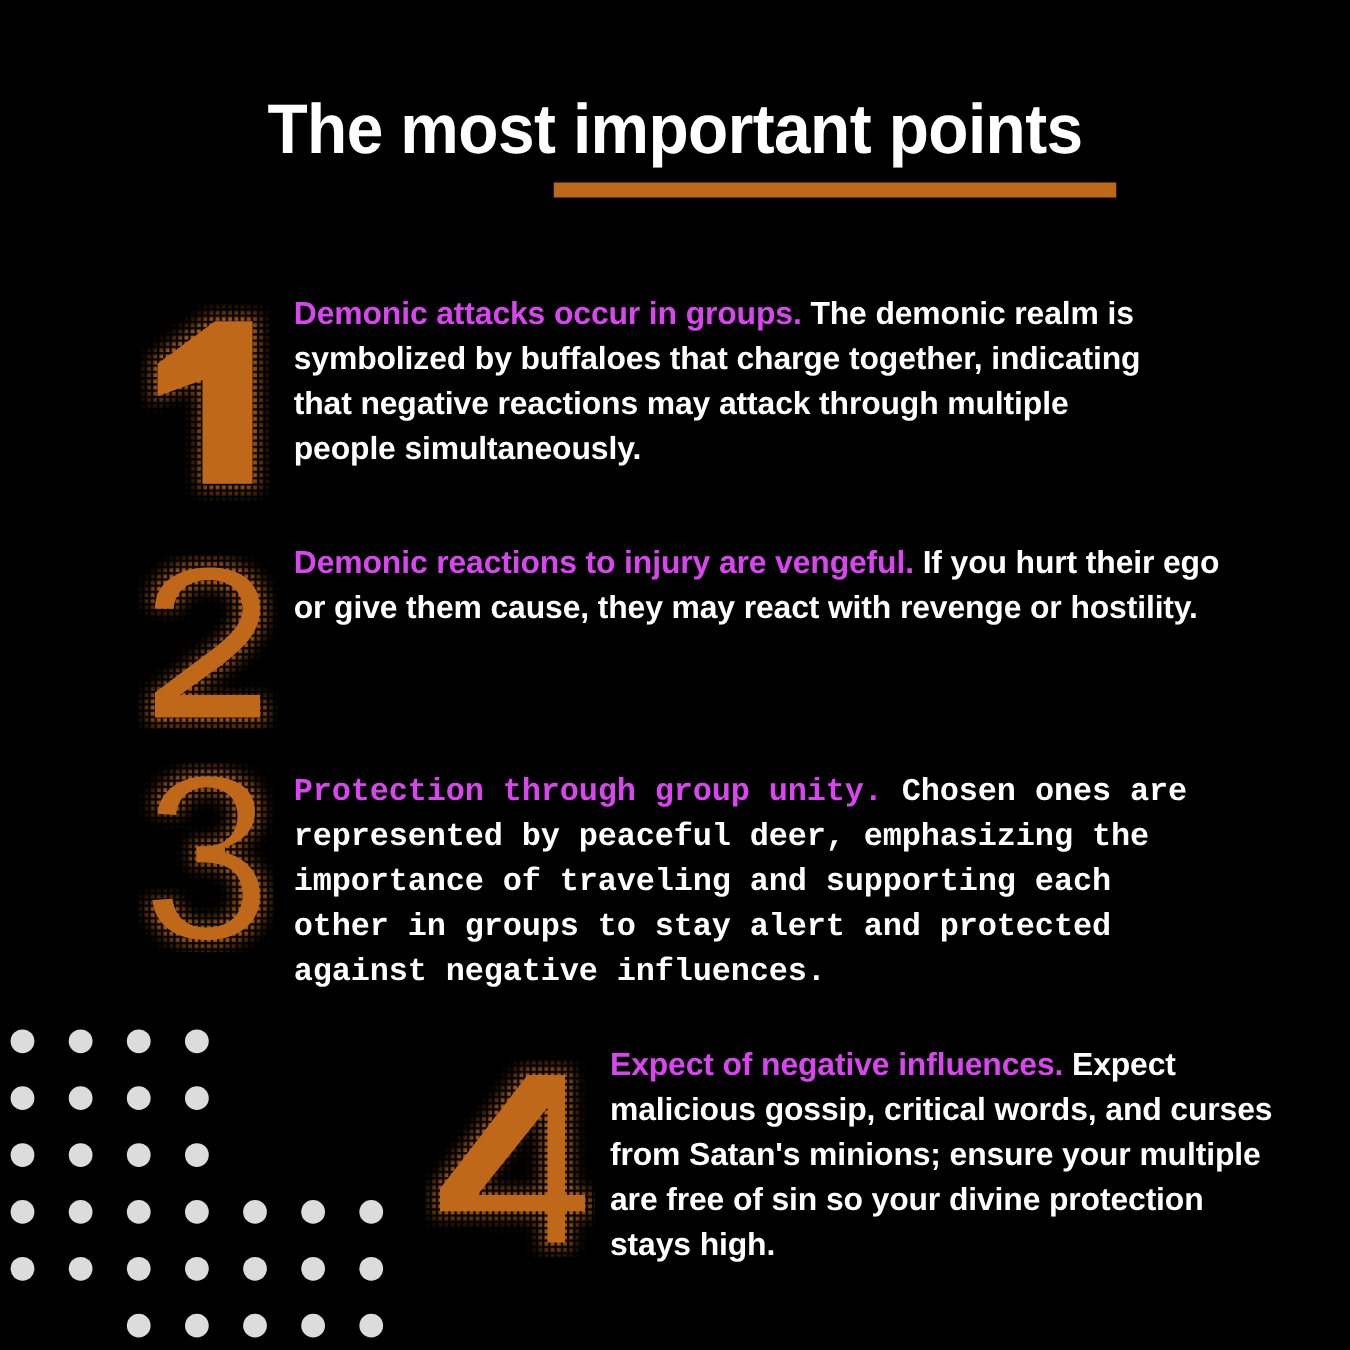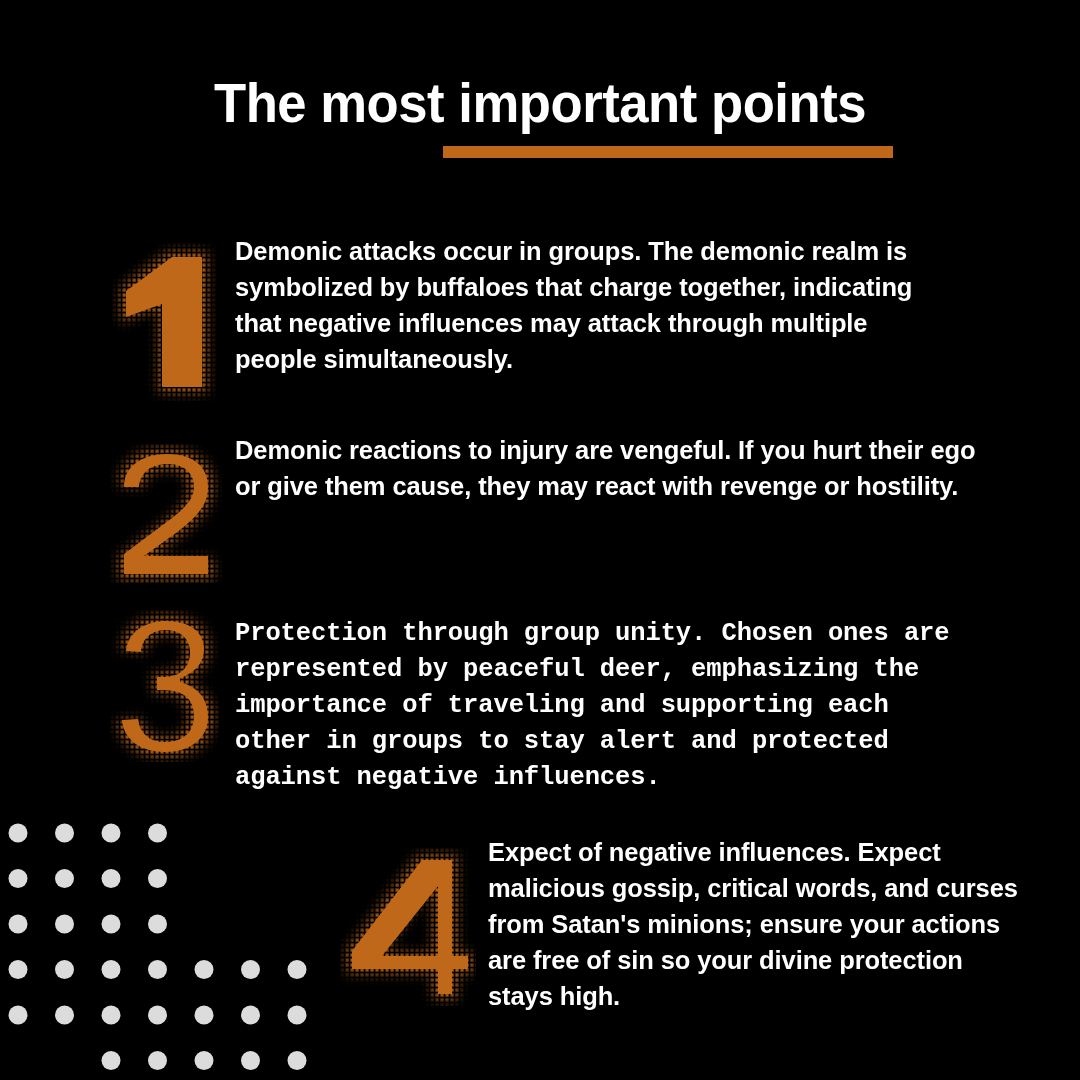--- a/index.html
+++ b/index.html
@@ -57,21 +57,21 @@
   }
   .point-text {
     position: absolute;
     font-size: 25.5px;
     font-weight: bold;
     line-height: 36px;
     color: #ffffff;
     letter-spacing: -0.1px;
   }
   .point-lead {
-    color: #ffffff;
+    color: #d946ef;
   }
 
   
   .numeral {
     position: absolute;
     display: block;
   }
   .numeral svg { display: block; }
 
   
@@ -112,21 +112,21 @@
           <mask id="core1">
             <rect width="104" height="158" fill="#000"></rect>
             <path d="M14 48 L14 74 L50 61 L50 144 L90 144 L90 14 L60 14 Z" fill="#fff"></path>
           </mask>
         </defs>
         <rect width="104" height="158" fill="url(#ht1)" mask="url(#edge1)"></rect>
         <rect width="104" height="158" fill="#C0681A" mask="url(#core1)"></rect>
       </svg>
     </span>
     <div class="point-text" style="left:235px; top:233px; width:706px;">
-      <span class="point-lead">Demonic attacks occur in groups.</span><span> The demonic realm is symbolized by buffaloes that charge together, indicating that negative influences may attack through multiple people simultaneously.</span>
+      <span class="point-lead">Demonic attacks occur in groups.</span><span> The demonic realm is symbolized by buffaloes that charge together, indicating that negative reactions may attack through multiple people simultaneously.</span>
     </div>
   </div>
 
   <div class="point">
     <span class="numeral" style="left:110px; top:444px;">
       <svg width="112" height="140" viewBox="0 0 112 140" aria-hidden="true">
         <defs>
           <pattern id="ht2" width="5" height="5" patternUnits="userSpaceOnUse">
             <rect width="5" height="5" fill="#000"></rect>
             <rect x="0.4" y="0.4" width="3.3" height="3.3" fill="#C0681A"></rect>
@@ -205,21 +205,21 @@
           <mask id="core4">
             <rect width="136" height="158" fill="#000"></rect>
             <path d="M82 12 L112 12 L112 108 L128 108 L128 121 L112 121 L112 146 L98 146 L98 121 L12 121 L12 103 Z M98 108 L98 38 L42 108 Z" fill="#fff" fill-rule="evenodd"></path>
           </mask>
         </defs>
         <rect width="136" height="158" fill="url(#ht4)" mask="url(#edge4)"></rect>
         <rect width="136" height="158" fill="#C0681A" mask="url(#core4)"></rect>
       </svg>
     </span>
     <div class="point-text" style="left:488px; top:834px; width:540px;">
-      <span class="point-lead">Expect of negative influences.</span><span> Expect malicious gossip, critical words, and curses from Satan's minions; ensure your actions are free of sin so your divine protection stays high.</span>
+      <span class="point-lead">Expect of negative influences.</span><span> Expect malicious gossip, critical words, and curses from Satan's minions; ensure your multiple are free of sin so your divine protection stays high.</span>
     </div>
   </div>
 
   <div class="dot-grid">
     <svg id="dot-grid-svg" width="310" height="265" aria-hidden="true">
         <circle cx="18.0" cy="18.0" r="9.5" fill="#DCDCDC"></circle>
         <circle cx="64.5" cy="18.0" r="9.5" fill="#DCDCDC"></circle>
         <circle cx="111.0" cy="18.0" r="9.5" fill="#DCDCDC"></circle>
         <circle cx="157.5" cy="18.0" r="9.5" fill="#DCDCDC"></circle>
         <circle cx="18.0" cy="63.5" r="9.5" fill="#DCDCDC"></circle>

